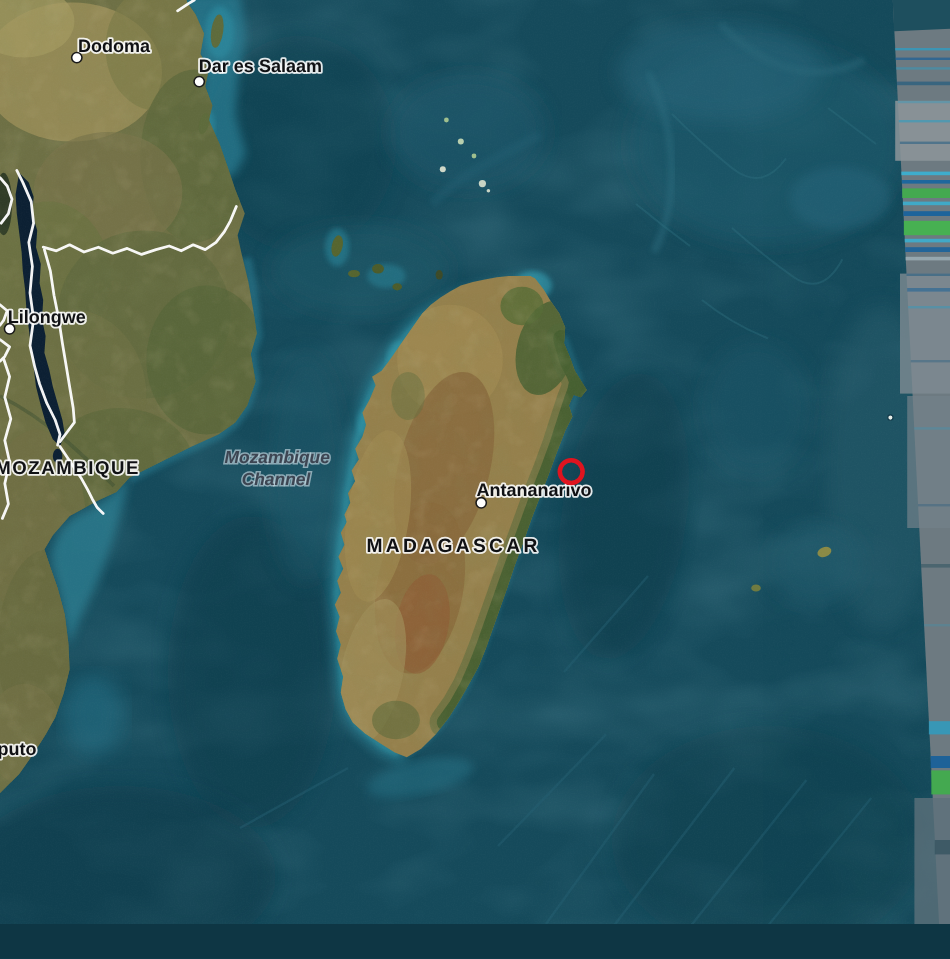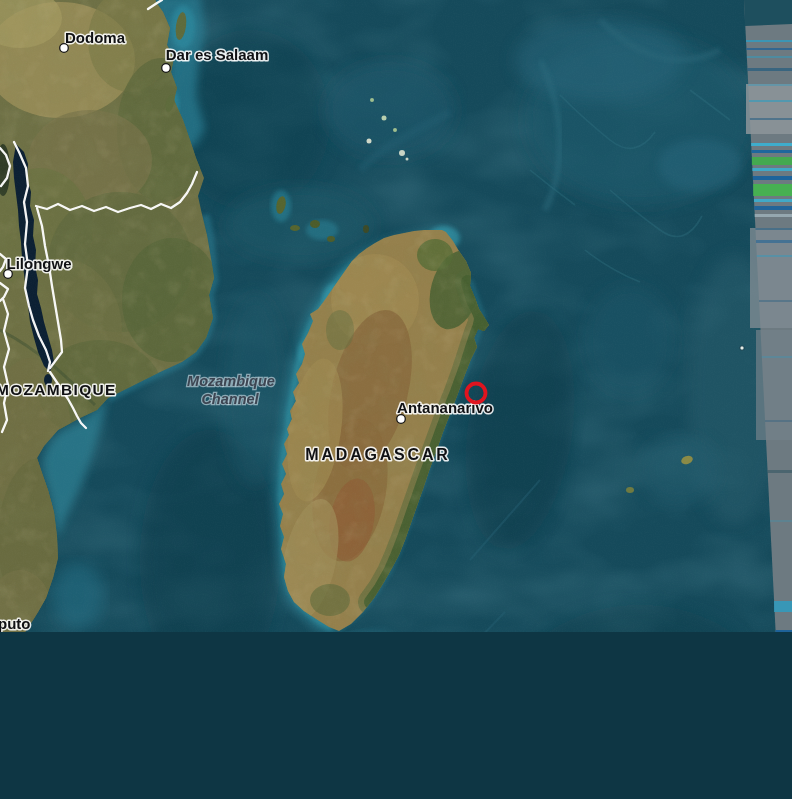--- a/index.html
+++ b/index.html
@@ -1,16 +1,16 @@
 <!DOCTYPE html>
 <html><head>
 <meta charset="utf-8">
 <style>
   html,body{margin:0;padding:0;background:#0e3644;overflow:hidden;}
-  .map-stage{position:relative;width:792px;height:632px;overflow:hidden;font-family:"Liberation Sans",sans-serif;}
+  .map-stage{position:relative;width:792px;height:770px;overflow:hidden;font-family:"Liberation Sans",sans-serif;}
   svg{display:block;}
   .lbl{font-family:"Liberation Sans",sans-serif;font-weight:bold;fill:#101114;
        stroke:rgba(255,255,255,.88);stroke-width:3px;paint-order:stroke;stroke-linejoin:round;}
   .city{font-size:15px;}
   .country{font-size:15.5px;letter-spacing:1.3px;}
   .mada{font-size:16px;letter-spacing:2.8px;}
   .water{font-size:14.5px;font-style:italic;font-weight:bold;fill:#3d4552;
          stroke:rgba(208,222,230,.62);stroke-width:2.5px;paint-order:stroke;}
 </style>
 </head>

